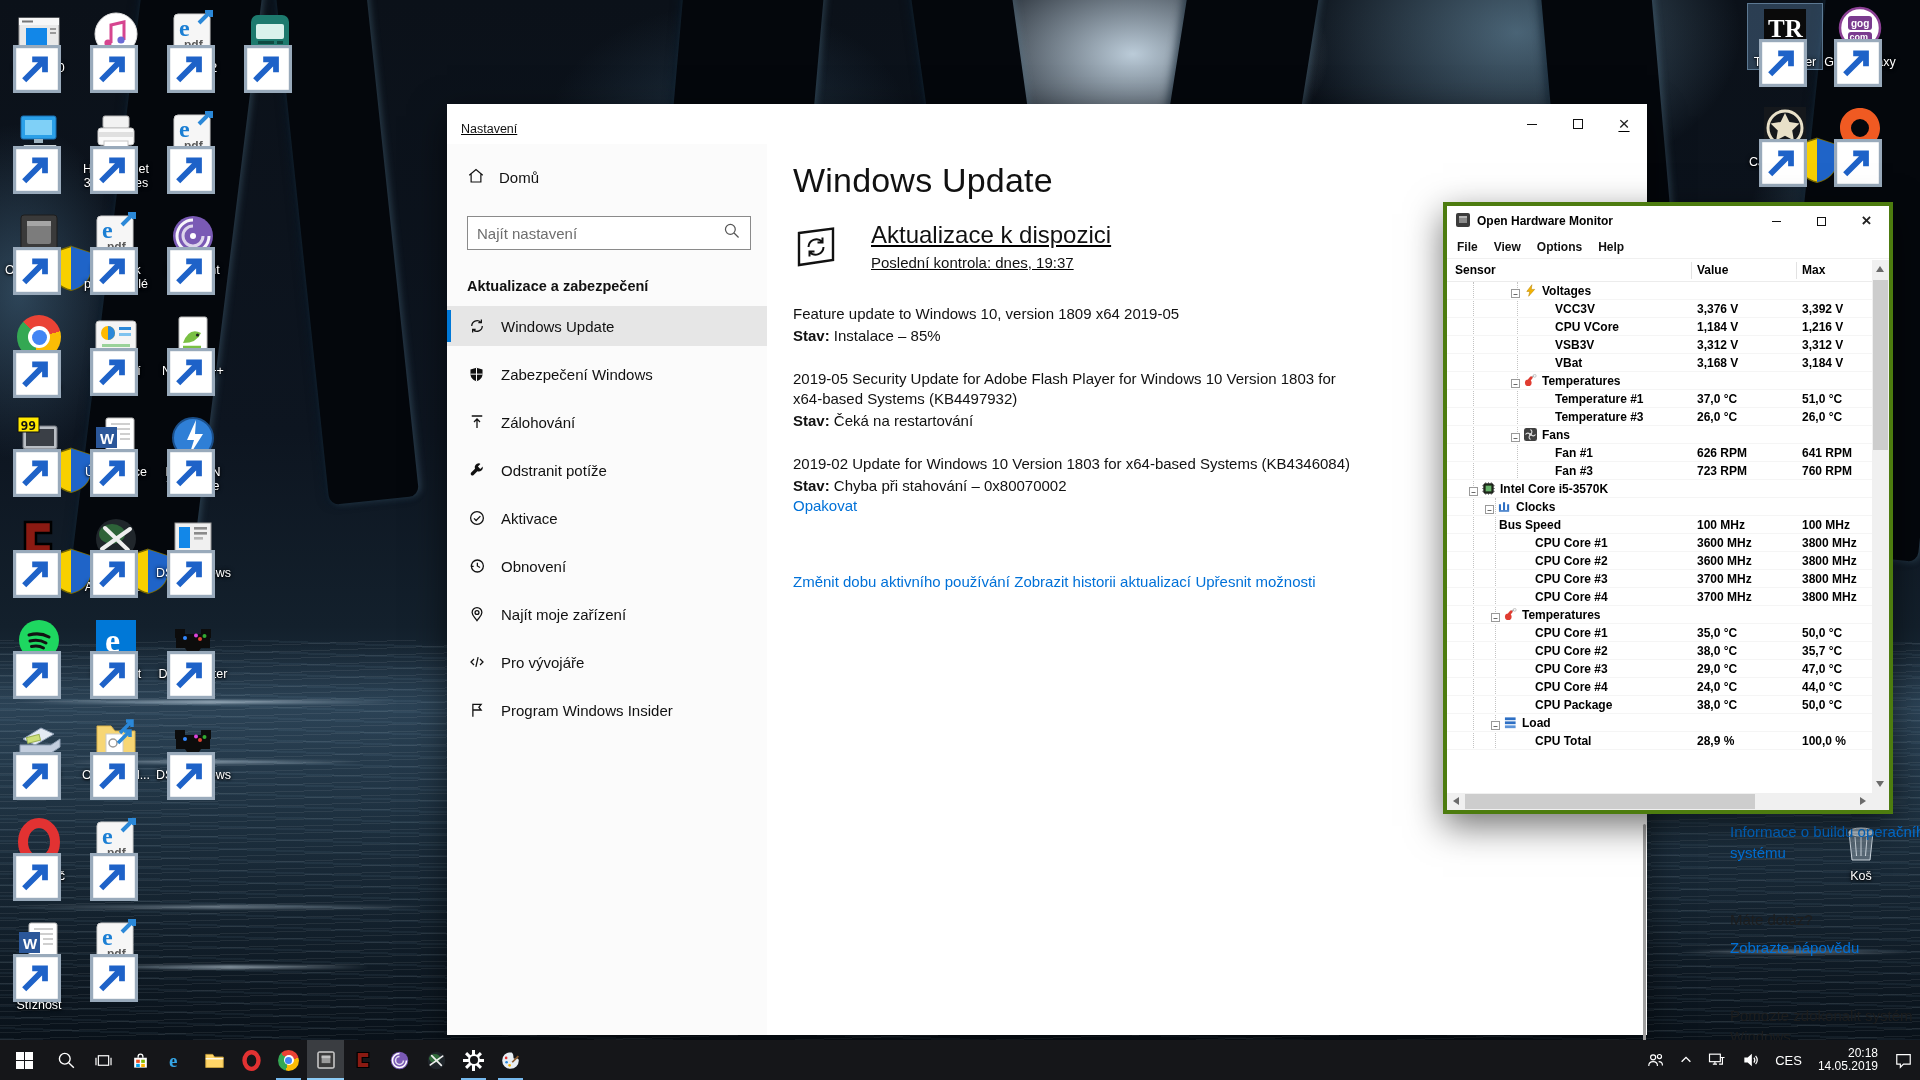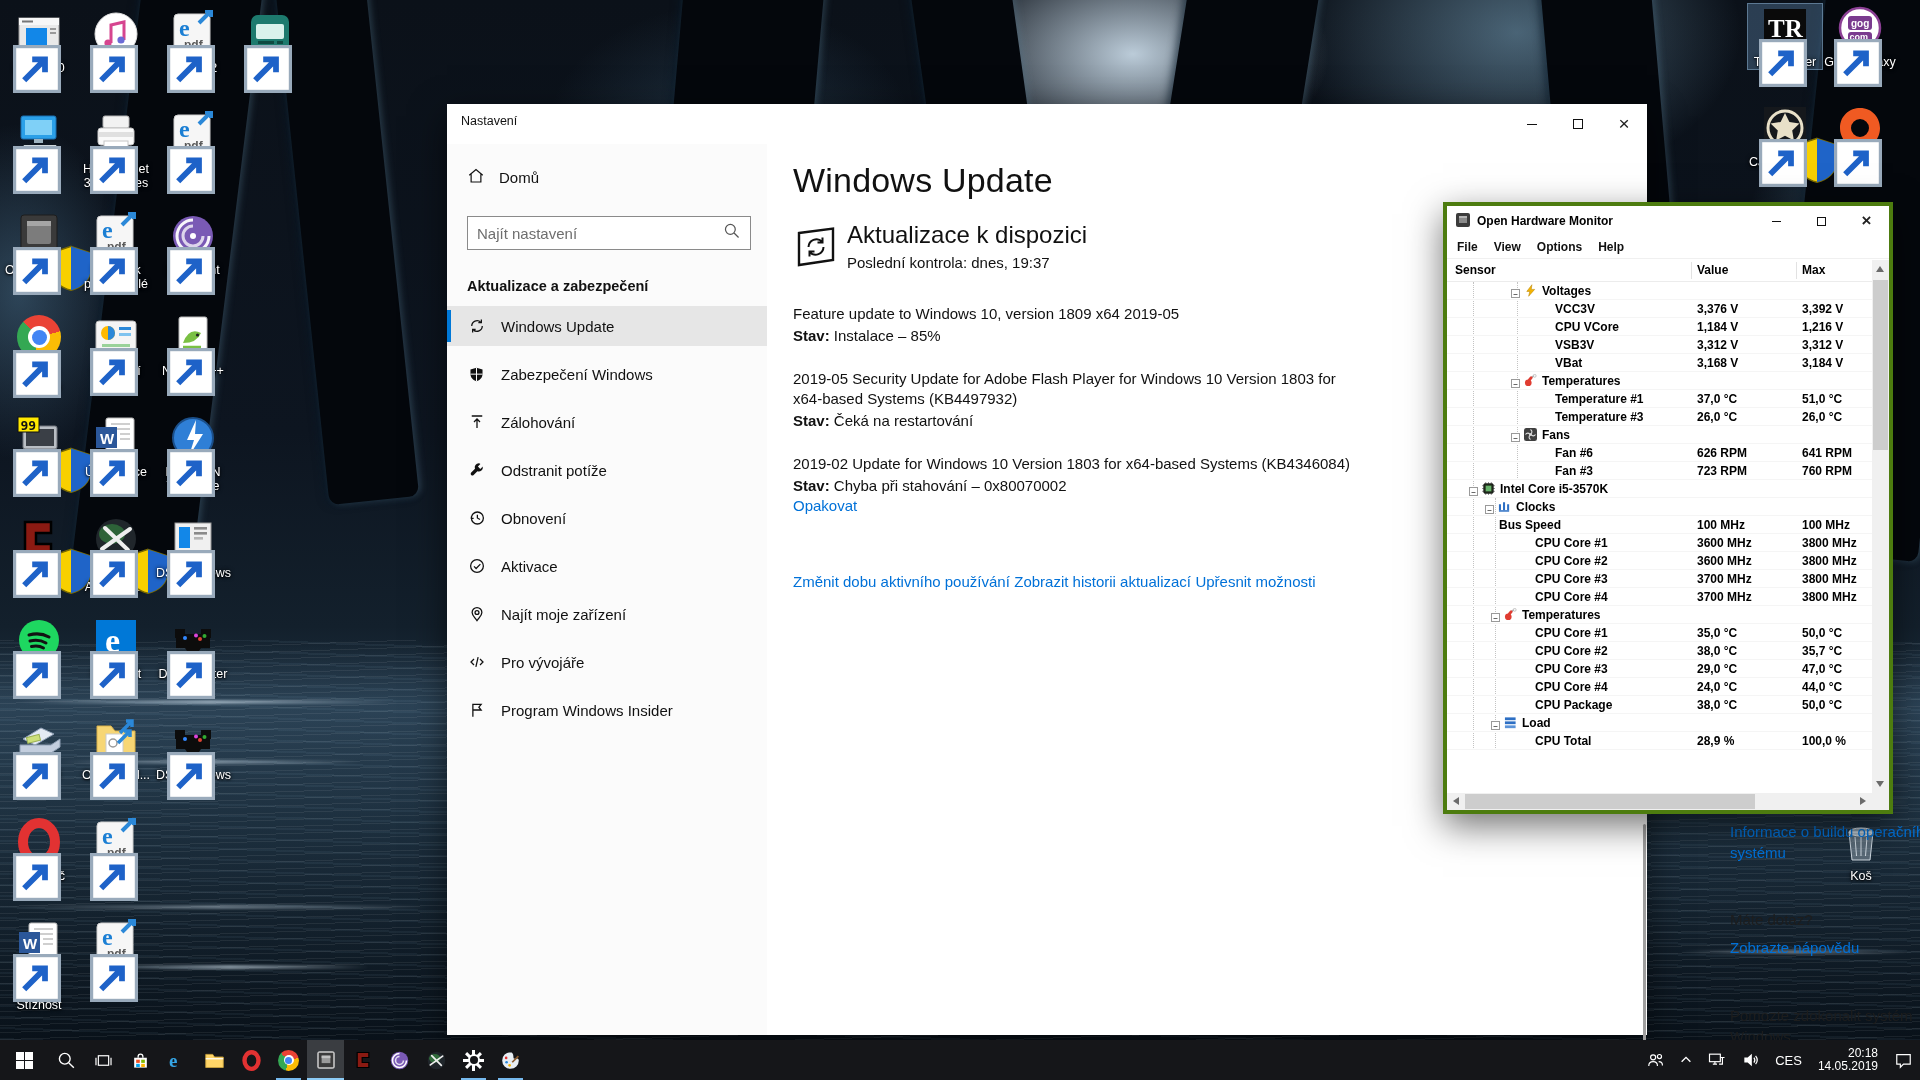--- a/index.html
+++ b/index.html
@@ -35,38 +35,38 @@
   .sc-arrow { position:absolute; left:-2px; bottom:-2px; width:15px; height:15px; }
   .shield-ov { position:absolute; right:-3px; bottom:-3px; width:19px; height:19px; }
 
   
   .window { position:absolute; background:#fff; box-shadow:0 12px 34px rgba(0,0,0,.55); }
   .capbtns { display:flex; margin-left:auto; }
   .capbtn { width:46px; display:flex; align-items:center; justify-content:center; color:#222; }
 
   
   .settings { left:447px; top:104px; width:1200px; height:931px; z-index:10; }
-  .s-titlebar { height:40px; display:flex; align-items:flex-start; }
+  .s-titlebar { height:40px; display:flex; align-items:center;text-decoration:underline; }
   .s-title { font-size:12.5px; color:#111; padding:10px 0 0 14px; }
   .s-titlebar .capbtn { height:40px; }
   .s-body { position:absolute; top:40px; left:0; right:0; bottom:0; }
   .s-side { position:absolute; left:0; top:0; width:320px; bottom:0; background:#fbfbfb; }
   .s-home { display:flex; align-items:center; gap:14px; height:38px; margin-top:14px; padding-left:20px; font-size:15px; color:#111; }
   .s-search { margin:20px 16px 0 20px; height:34px; border:1.5px solid #8a8a8a; background:#fff; display:flex; align-items:center; padding:0 9px; }
   .s-search input { flex:1; border:0; outline:0; font-size:15px; color:#333; font-family:inherit; background:transparent; }
   .s-search input::placeholder { color:#6e6e6e; opacity:1; }
   .s-heading { margin:28px 0 12px 20px; font-size:14.5px; font-weight:700; color:#111; }
   .s-nav-item { position:relative; display:flex; align-items:center; gap:15px; height:40px; margin:8px 0; padding-left:20px; font-size:15px; color:#111; }
   .s-nav-item.selected { background:#e6e6e6; }
   .s-nav-item.selected::before { content:""; position:absolute; left:0; top:4px; bottom:4px; width:4px; background:#0078d7; }
   .s-nav-item .nicon { width:19px; height:19px; display:flex; align-items:center; justify-content:center; }
 
   .s-main { position:absolute; left:346px; top:0; right:0; bottom:0; }
   .s-h1 { margin-top:17px; font-size:34px; font-weight:300; color:#111; letter-spacing:.2px; }
-  .s-hero { display:flex; gap:8px; margin-top:24px; align-items:flex-start; }
+  .s-hero { display:flex; gap:32px; margin-top:24px; align-items:flex-start;text-decoration:underline; }
   .s-hero h2 { font-size:24px; font-weight:300; color:#111; margin-top:-3px; }
   .s-hero .sub { font-size:15px; color:#111; margin-top:5px; }
   .s-updates { margin-top:30px; width:565px; font-size:15px; color:#111; }
   .s-upd { margin-bottom:23px; line-height:20px; }
   .s-upd .st { margin-top:2px; }
   .s-upd b { font-weight:700; }
   a.blue { color:#0071d8; text-decoration:none; display:inline-block; }
   .s-link { display:block; margin-top:27px; font-size:15px; }
   .s-rcol { position:absolute; left:937px; top:0; width:262px; height:100%; }
   .rblock { position:absolute; white-space:pre-line; font-size:15px; line-height:20.5px; }
@@ -799,35 +799,35 @@
             <span class="nicon">
               <svg width="18" height="18" viewBox="0 0 24 24">
                 <path d="M14.5 3 a5.5 5.5 0 0 0-5.2 7.4 L4 15.7 a2.3 2.3 0 0 0 3.2 3.2 l5.3-5.3 a5.5 5.5 0 0 0 7.2-6.3 l-3.3 3.3 -3.2-3.2 3.3-3.3 A5.6 5.6 0 0 0 14.5 3z" fill="#111"></path>
               </svg>
             </span>
             <span>Odstranit potíže</span>
           </div>
           <div class="s-nav-item">
             <span class="nicon">
               <svg width="18" height="18" viewBox="0 0 24 24" fill="none" stroke="#111" stroke-width="1.7">
+                <circle cx="12" cy="12" r="8.5"></circle>
+                <path d="M8 12.5 l2.8 2.8 L16.5 9.5"></path>
+              </svg>
+            </span>
+            <span>Aktivace</span>
+          </div>
+          <div class="s-nav-item">
+            <span class="nicon">
+              <svg width="18" height="18" viewBox="0 0 24 24" fill="none" stroke="#111" stroke-width="1.7">
                 <circle cx="12.5" cy="12" r="8"></circle>
                 <path d="M12.5 7.5 V12 l3.5 2"></path>
                 <path d="M4.5 9.5 v3 h3" stroke-width="1.4"></path>
               </svg>
             </span>
             <span>Obnovení</span>
-          </div>
-          <div class="s-nav-item">
-            <span class="nicon">
-              <svg width="18" height="18" viewBox="0 0 24 24" fill="none" stroke="#111" stroke-width="1.7">
-                <circle cx="12" cy="12" r="8.5"></circle>
-                <path d="M8 12.5 l2.8 2.8 L16.5 9.5"></path>
-              </svg>
-            </span>
-            <span>Aktivace</span>
           </div>
           <div class="s-nav-item">
             <span class="nicon">
               <svg width="18" height="18" viewBox="0 0 24 24" fill="none" stroke="#111" stroke-width="1.7">
                 <path d="M12 21 C8.5 16 5.5 13.8 5.5 10 a6.5 6.5 0 0 1 13 0 C18.5 13.8 15.5 16 12 21z"></path>
                 <circle cx="12" cy="10" r="2.6"></circle>
               </svg>
             </span>
             <span>Najít moje zařízení</span>
           </div>
@@ -958,21 +958,21 @@
             <rect x="5.2" y="2.2" width="3" height="6" rx="1.5" transform="rotate(42 6.7 5.2)" fill="#e03c31"></rect>
             <circle cx="11.5" cy="2" r="1.6" fill="#f5f5f5" stroke="#999" stroke-width=".5"></circle>
           </svg></span><span>Temperatures</span></div>
       <div class="o-row" style="padding-left: 108px;"><span>Temperature #1</span><span class="val">37,0 °C</span><span class="mx">51,0 °C</span></div>
       <div class="o-row" style="padding-left: 108px;"><span>Temperature #3</span><span class="val">26,0 °C</span><span class="mx">26,0 °C</span></div>
       <div class="o-row" style="padding-left: 64px;"><span class="exp">–</span><span class="gicon"><svg viewBox="0 0 14 14">
             <rect width="14" height="14" rx="2.5" fill="#3f3f3f"></rect>
             <circle cx="7" cy="7" r="1.4" fill="#ddd"></circle>
             <path d="M7 1.6 C9 3 9 5 7.2 6.4 M12.4 7 C11 9 9 9 7.6 7.2 M7 12.4 C5 11 5 9 6.8 7.6 M1.6 7 C3 5 5 5 6.4 6.8" stroke="#ddd" stroke-width="1.2" fill="none"></path>
           </svg></span><span>Fans</span></div>
-      <div class="o-row" style="padding-left: 108px;"><span>Fan #6</span><span class="val">626 RPM</span><span class="mx">641 RPM</span></div>
+      <div class="o-row" style="padding-left: 108px;"><span>Fan #1</span><span class="val">626 RPM</span><span class="mx">641 RPM</span></div>
       <div class="o-row" style="padding-left: 108px;"><span>Fan #3</span><span class="val">723 RPM</span><span class="mx">760 RPM</span></div>
       <div class="o-row" style="padding-left: 22px;"><span class="exp">–</span><span class="gicon"><svg viewBox="0 0 14 14">
             <path d="M4 0v2M7 0v2M10 0v2M4 12v2M7 12v2M10 12v2M0 4h2M0 7h2M0 10h2M12 4h2M12 7h2M12 10h2" stroke="#8a8a8a" stroke-width="1"></path>
             <rect x="2" y="2" width="10" height="10" rx="1" fill="#23321f" stroke="#111"></rect>
             <rect x="4" y="4" width="6" height="6" fill="#67b36b"></rect>
           </svg></span><span>Intel Core i5-3570K</span></div>
       <div class="o-row" style="padding-left: 38px;"><span class="exp">–</span><span class="gicon"><svg viewBox="0 0 14 14">
             <path d="M1 11 V4.5 h2.2 V11 M5.4 11 V2.5 h2.2 V11 M9.8 11 V4.5 H12 V11" fill="#2d6fc4"></path>
             <rect x="1" y="11" width="11" height="1.6" fill="#2d6fc4"></rect>
           </svg></span><span>Clocks</span></div>

